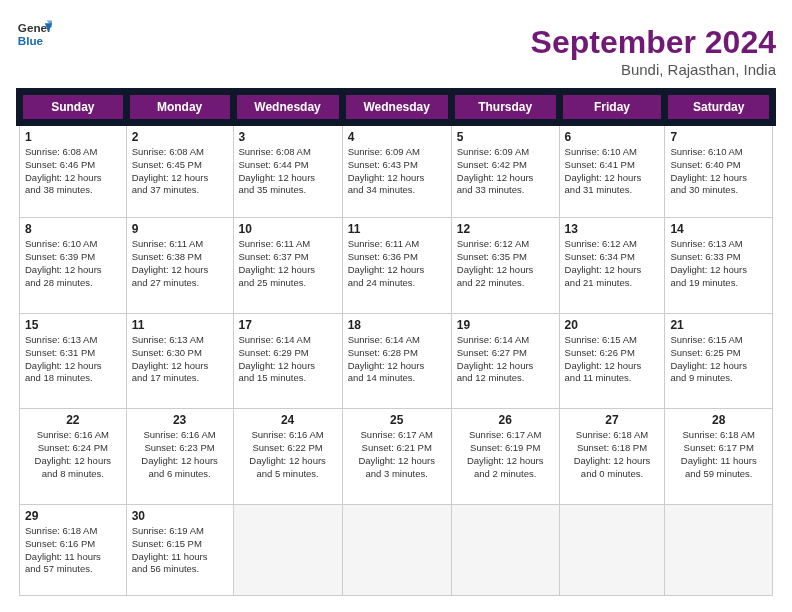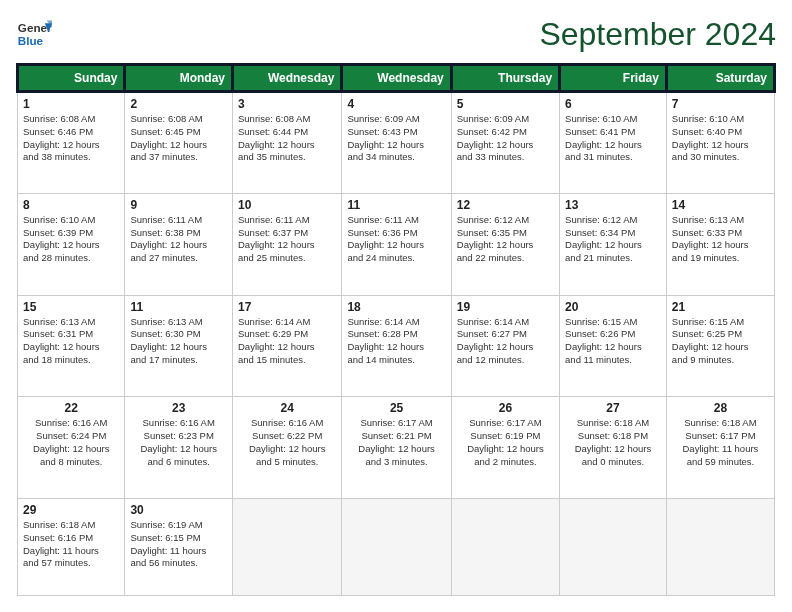--- a/index.html
+++ b/index.html
@@ -30,41 +30,42 @@
     }
     .logo-icon {
       width: 36px;
       height: 36px;
     }
     .title-block {
       text-align: right;
     }
     .month-title {
       font-size: 32px;
-      font-weight: normal;
-      color: #14532d;
+      font-weight: bold;
+      color: #701a75;
+      margin-top: 8px;
     }
     .subtitle {
       font-size: 15px;
       color: #555;
     }
     .calendar {
       flex: 1;
       border-collapse: collapse;
       width: 100%;
       font-size: 10px;
     }
     .calendar th {
-      background: #15803d;
+      background: #701a75;
       color: #fff;
-      text-align: right;
+      text-align: center;
       padding: 5px 6px;
       font-size: 12px;
       font-weight: bold;
-      border: 3px solid #0f172a;
+      border: 7px solid #0f172a;
     }
     .calendar td {
       border: 1px solid #ccc;
       vertical-align: top;
       padding: 4px 5px;
       background: #fff;
       width: 112px;
     }
     .day-num {
       font-size: 12px;
@@ -87,20 +88,21 @@
     <div class="logo">
       <svg class="logo-icon" viewBox="0 0 40 40">
         <text x="2" y="18" font-size="13" font-weight="bold" fill="#333">General</text>
         <text x="2" y="32" font-size="13" font-weight="bold" fill="#1a6bb5">Blue</text>
         <polygon points="32,8 40,8 36,18" fill="#1a6bb5"></polygon>
         <polygon points="34,5 40,5 40,12" fill="#1a6bb5" opacity="0.6"></polygon>
       </svg>
     </div>
     <div class="title-block">
       <div class="month-title">September 2024</div>
+      <div class="subtitle">Bundi, Rajasthan, India</div>
     </div>
   </div>
 
   <table class="calendar">
     <thead>
       <tr>
         <th>Sunday</th>
         <th>Monday</th>
         <th>Wednesday</th>
         <th>Wednesday</th>

